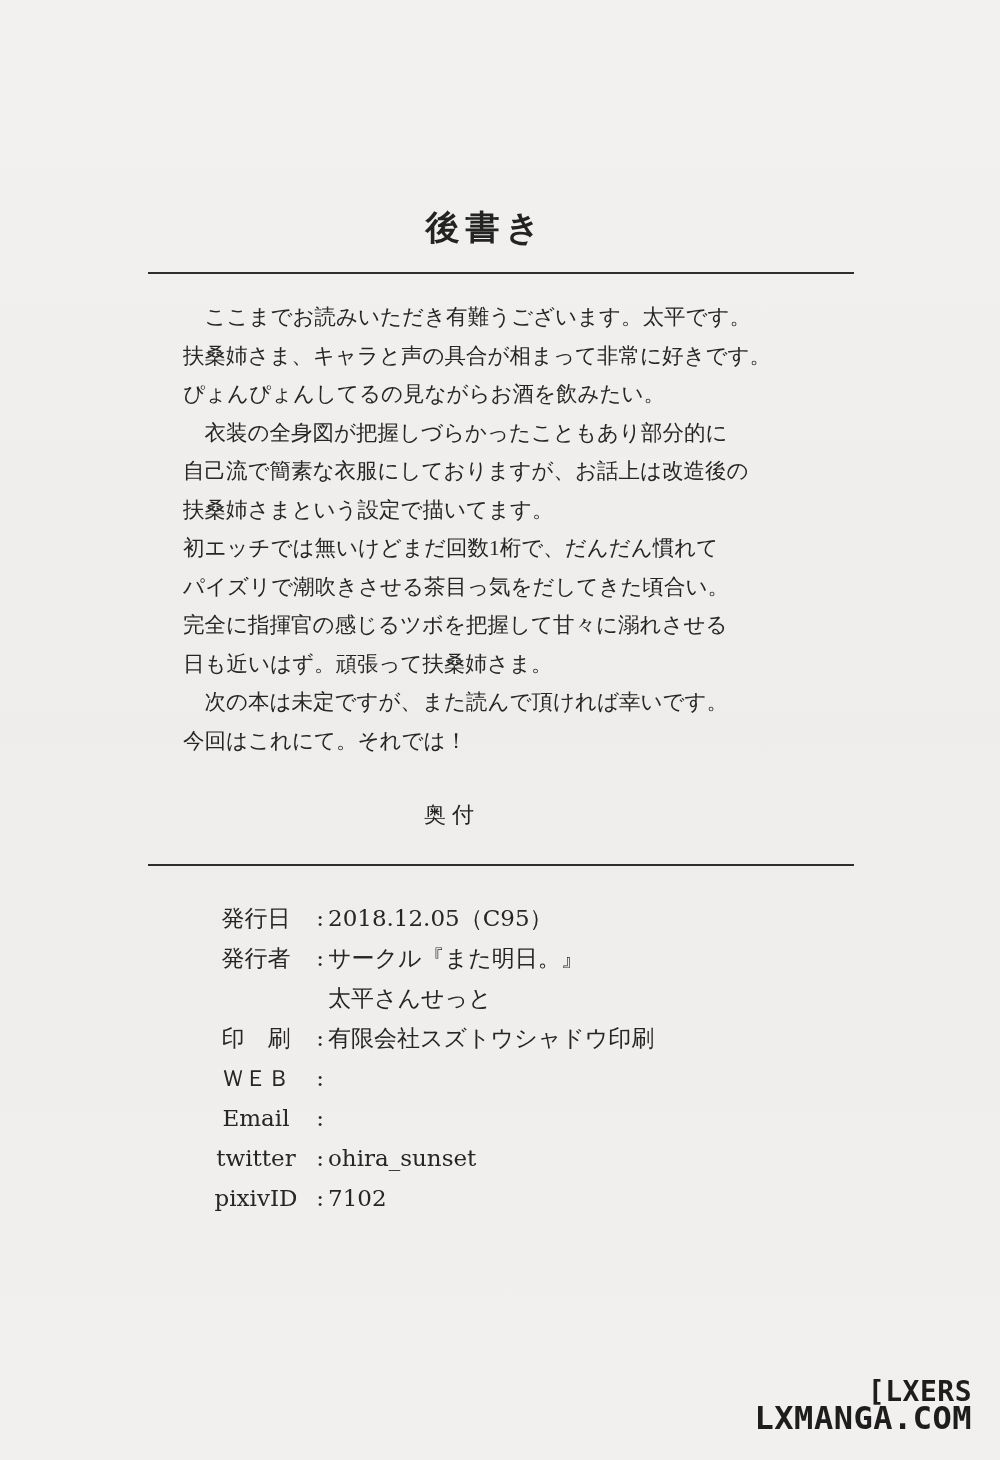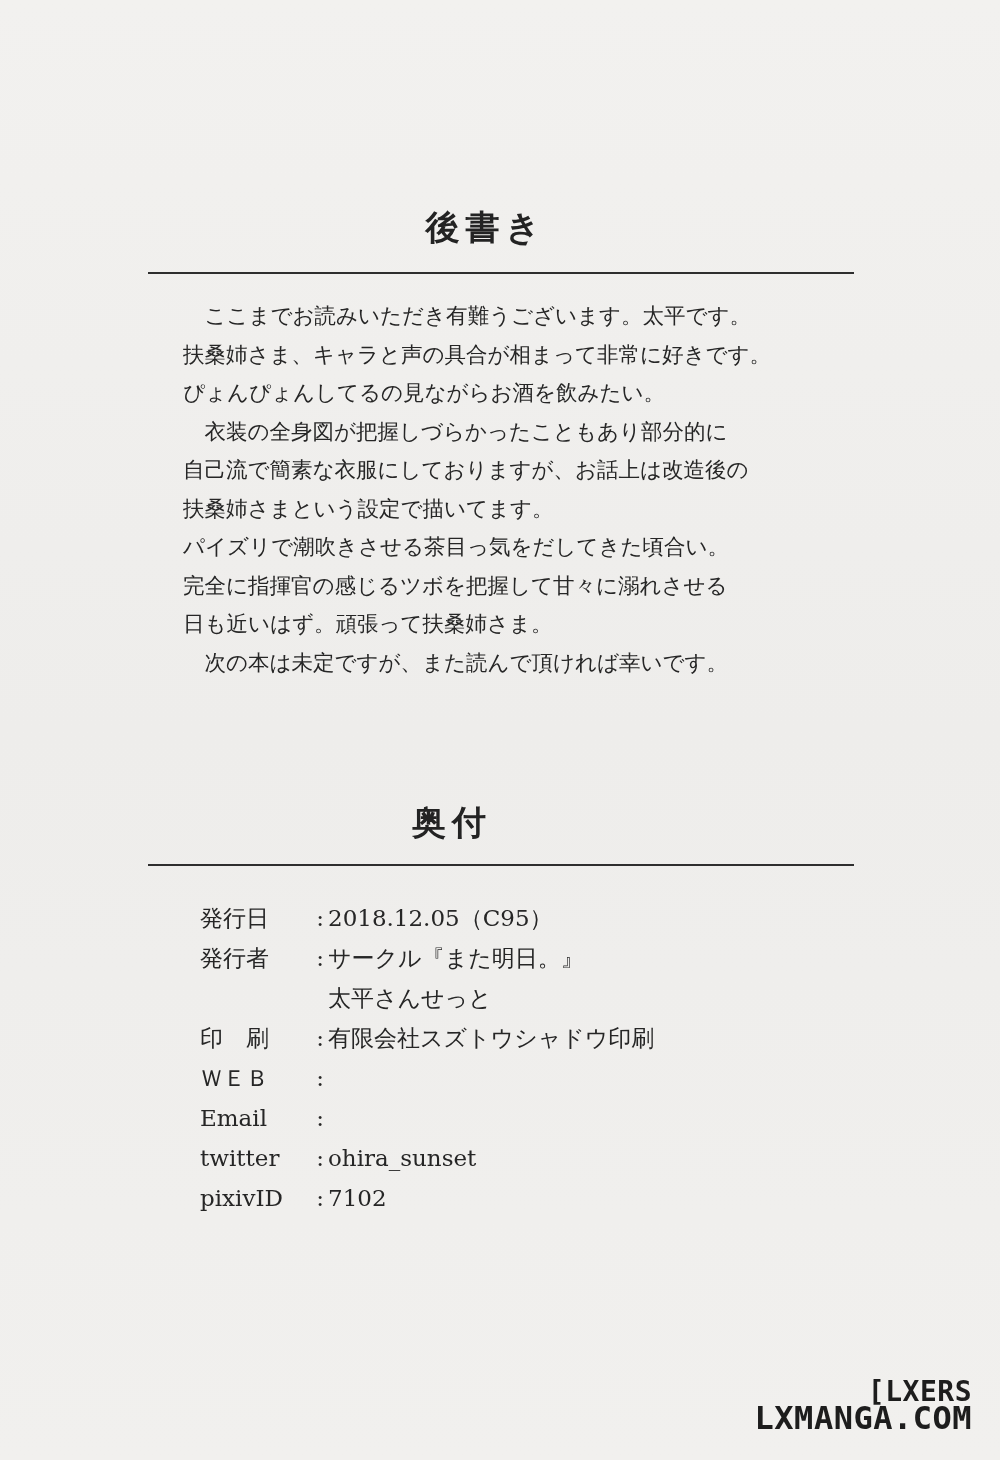--- a/index.html
+++ b/index.html
@@ -45,34 +45,34 @@
   .rule-2 { top: 864px; }
 
   .afterword-body {
     position: absolute;
     top: 298px;
     left: 183px;
     width: 640px;
     font-size: 21.5px;
     line-height: 38.5px;
     color: #262626;
-    font-family: Liberation Mono, monospace;
+    font-family: Liberation Serif, serif;
   }
   .afterword-body p {
     margin: 0;
   }
 
   .colophon-title {
     position: absolute;
     top: 800px;
     left: 0;
     width: 904px;
     text-align: center;
-    font-size: 34px;
-    font-weight: bold;
+    font-size: 22px;
+    font-weight: normal;
     letter-spacing: 6px;
     color: #232323;
     font-family: "DejaVu Serif", serif;
   }
 
   .colophon-list {
     position: absolute;
     top: 898px;
     left: 200px;
     width: 700px;
@@ -82,20 +82,21 @@
     font-family: "DejaVu Serif", serif;
   }
   .colophon-row {
     display: flex;
     align-items: baseline;
     white-space: pre;
   }
   .col-label {
     display: inline-block;
     min-width: 112px;
+    text-align: center;
   }
   .col-sep {
     display: inline-block;
     width: 16px;
     text-align: center;
   }
   .col-value {
     display: inline-block;
   }
   .colophon-sub {
@@ -132,24 +133,26 @@
 
   <div class="rule rule-1"></div>
 
   <div class="afterword-body">
     <p>　ここまでお読みいただき有難うございます。太平です。</p>
     <p>扶桑姉さま、キャラと声の具合が相まって非常に好きです。</p>
     <p>ぴょんぴょんしてるの見ながらお酒を飲みたい。</p>
     <p>　衣装の全身図が把握しづらかったこともあり部分的に</p>
     <p>自己流で簡素な衣服にしておりますが、お話上は改造後の</p>
     <p>扶桑姉さまという設定で描いてます。</p>
+    <p>初エッチでは無いけどまだ回数1桁で、だんだん慣れて</p>
     <p>パイズリで潮吹きさせる茶目っ気をだしてきた頃合い。</p>
     <p>完全に指揮官の感じるツボを把握して甘々に溺れさせる</p>
     <p>日も近いはず。頑張って扶桑姉さま。</p>
     <p>　次の本は未定ですが、また読んで頂ければ幸いです。</p>
+    <p>今回はこれにて。それでは！</p>
   </div>
 
   <div class="colophon-title">奥付</div>
 
   <div class="rule rule-2"></div>
 
   <div class="colophon-list">
 
     <div class="colophon-row">
       <span class="col-label">発行日</span>

